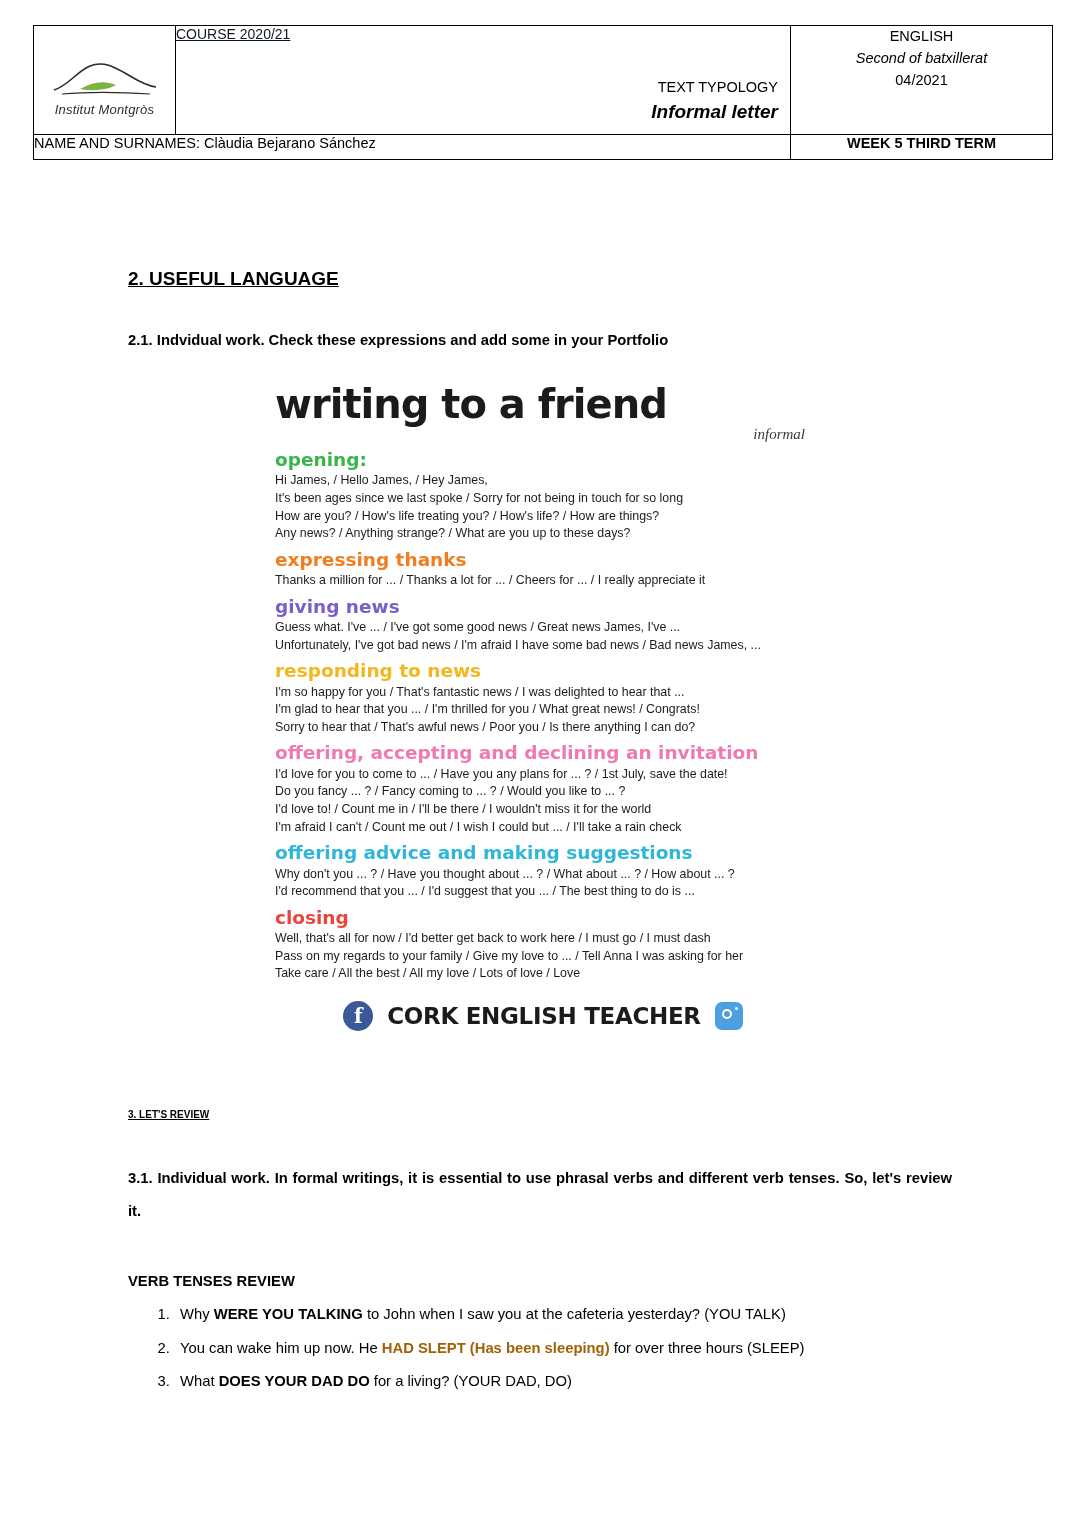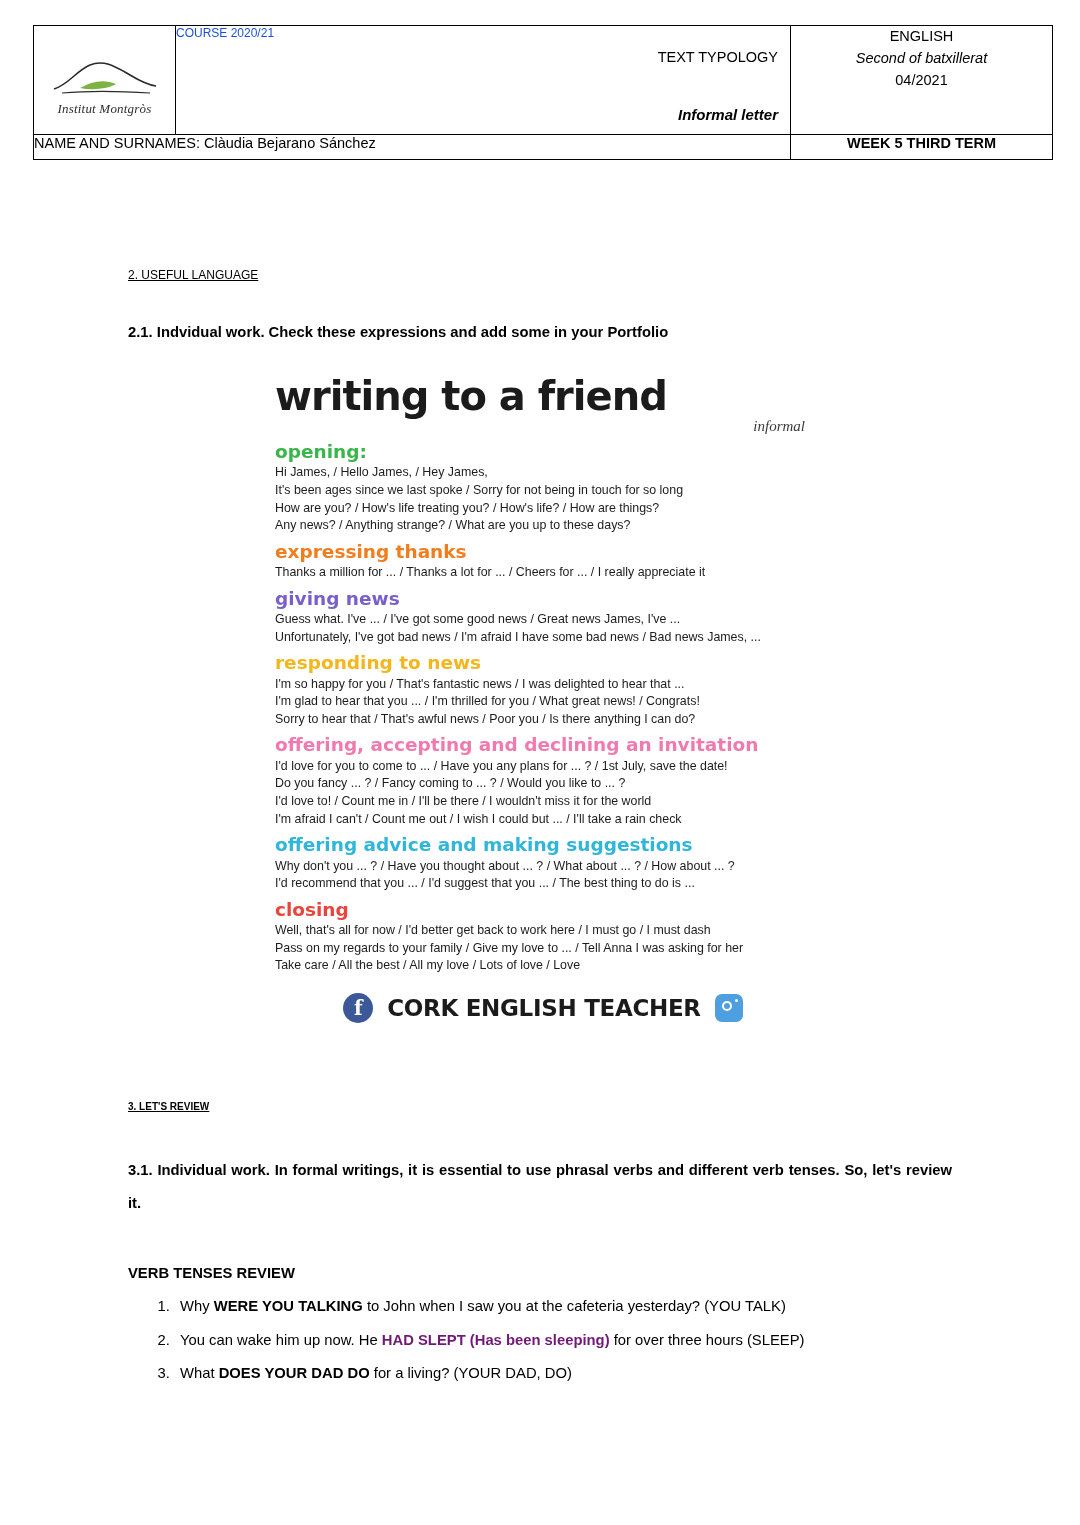--- a/index.html
+++ b/index.html
@@ -38,45 +38,46 @@
   }
   .logo-wrap {
     display: flex;
     flex-direction: column;
     align-items: center;
     justify-content: center;
     height: 100%;
     padding-top: 6px;
   }
   .logo-name {
-    font-family: Liberation Serif, serif;
+    font-family: Liberation Sans, sans-serif;
     font-style: italic;
     font-size: 13px;
     color: #2d2d2d;
     margin-top: 2px;
     letter-spacing: .2px;
   }
   .cell-course {
     width: 614px;
     position: relative;
     padding: 8px 12px 8px 10px;
   }
   .course-line {
-    font-size: 12px;
-    color: #1d4ed8;
+    font-size: 14px;
+    color: #0f172a;
+    text-decoration: underline;
   }
   .typology-block {
     position: absolute;
     right: 12px;
     bottom: 8px;
     text-align: right;
     line-height: 1.45;
   }
   .typology-line { font-size: 14.5px; }
-  .typology-sub { font-size: 15px; font-weight: bold; font-style: italic; margin-top: 36px; }
+  .typology-sub { font-size: 19px; font-weight: bold; font-style: italic; }
   .cell-lang {
     width: 261px;
     padding: 8px 10px 8px 8px;
     text-align: center;
     vertical-align: bottom;
   }
   .lang-line { font-size: 14.5px; line-height: 1.5; }
   .lang-line.it { font-style: italic; }
 
   .cell-name {
@@ -94,22 +95,22 @@
   }
 
   
   .content {
     position: absolute;
     left: 128px;
     top: 268px;
     width: 830px;
   }
   .sec-title {
-    font-size: 12px;
-    font-weight: normal;
+    font-size: 19px;
+    font-weight: bold;
     text-decoration: underline;
     margin: 0 0 42px 0;
   }
   .sub-title {
     font-size: 14.8px;
     font-weight: bold;
     margin: 0 0 8px 0;
   }
 
   
@@ -237,21 +238,21 @@
     margin: 44px 0 0 0;
   }
   ol.verbs {
     margin: 16px 0 10px 0;
     padding-left: 46px;
     font-size: 14.8px;
     line-height: 1.35;
   }
   ol.verbs li { margin-bottom: 14px; padding-left: 6px; }
   .b { font-weight: bold; }
-  .red { color: #701a75; font-weight: bold; }
+  .red { color: #a16207; font-weight: bold; }
 </style>
 </head>
 <body>
 
 <table class="header-table">
   <tbody>
       <tr>
     <td class="cell-logo" rowspan="1">
       <div class="logo-wrap">
         <svg width="110" height="44" viewBox="0 0 110 44">

